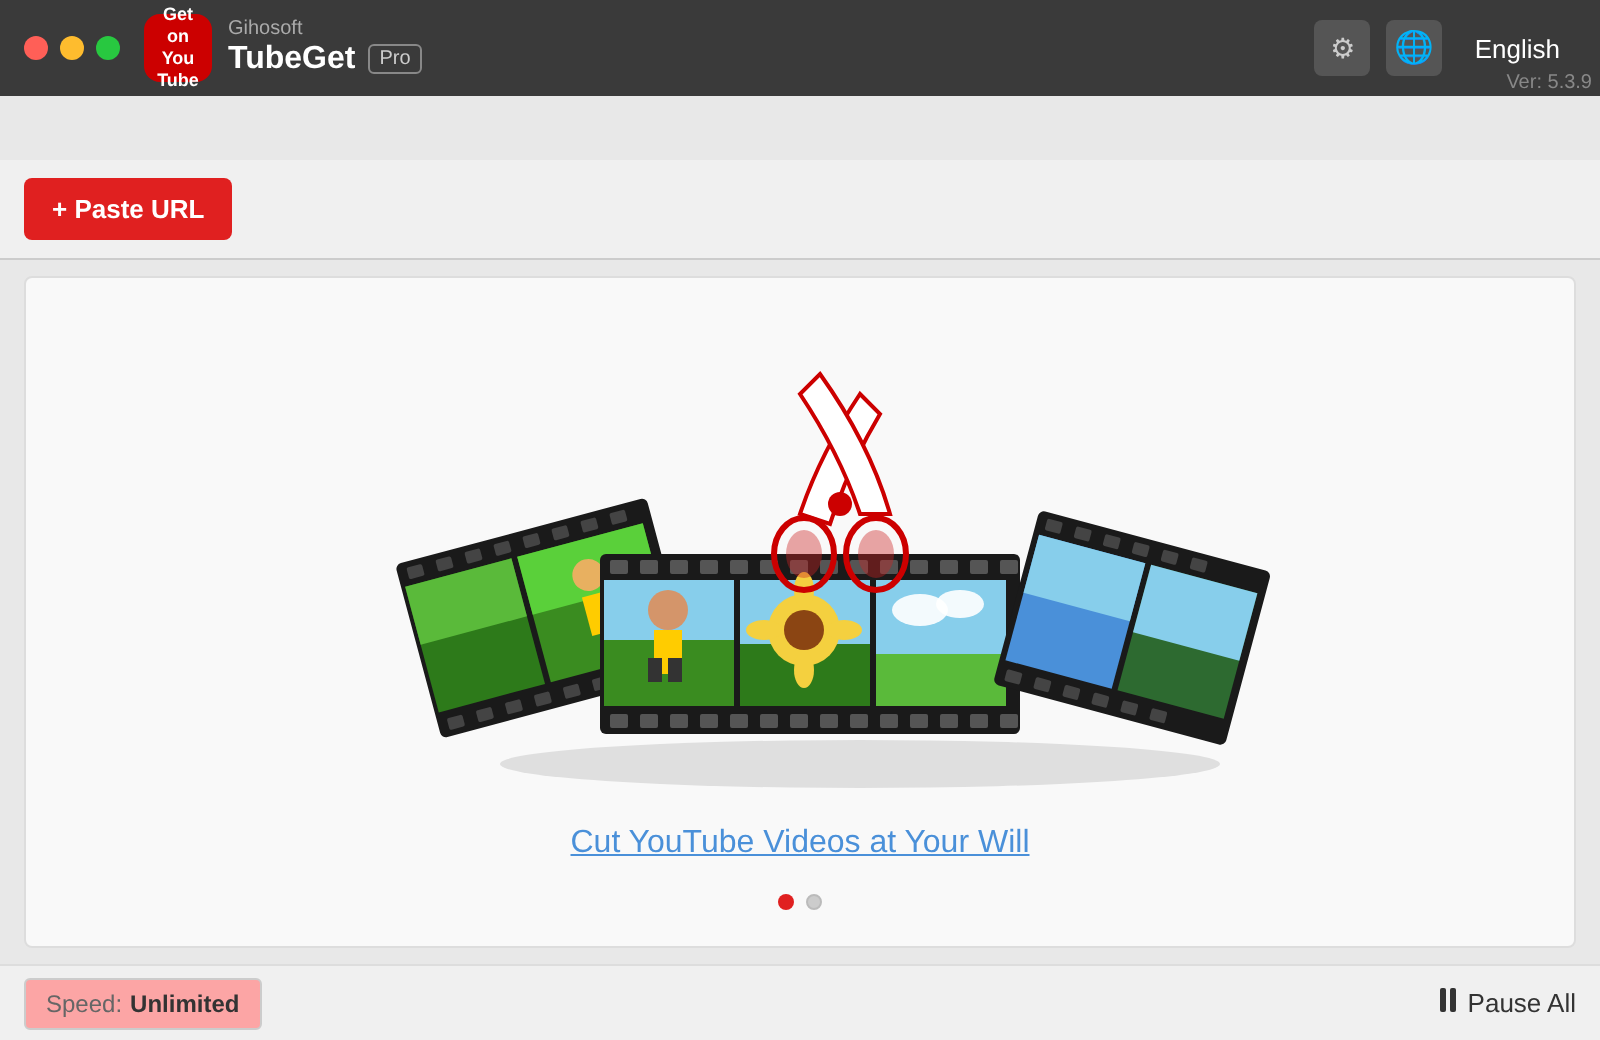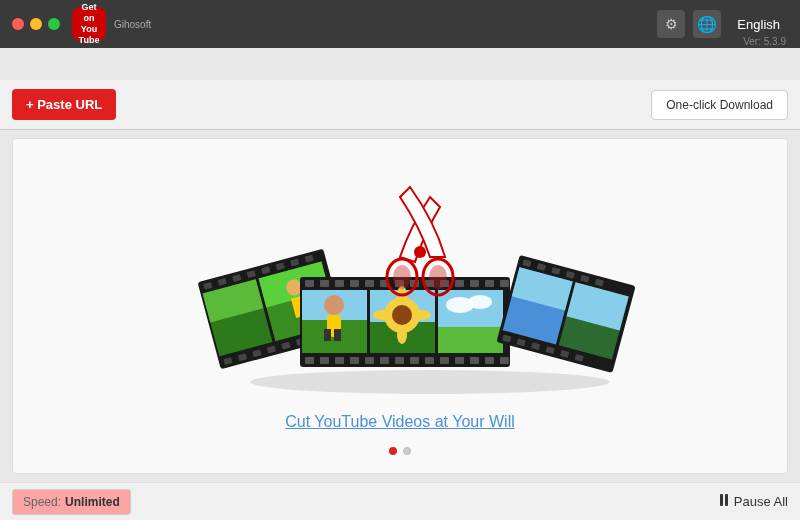--- a/index.html
+++ b/index.html
@@ -123,21 +123,21 @@
       border: none;
       color: #ffffff;
       font-size: 13px;
       cursor: pointer;
       padding: 4px 8px;
     }
     .version-text {
       color: #888;
       font-size: 10px;
       position: absolute;
-      right: 14px;
+      right: 4px;
       top: 36px;
     }
 
     
     .toolbar {
       height: 50px;
       background: #f0f0f0;
       border-bottom: 1px solid #ccc;
       display: flex;
       align-items: center;
@@ -267,41 +267,44 @@
     <button class="window-btn btn-min"></button>
     <button class="window-btn btn-max"></button>
   </div>
 
   <div class="app-logo">
     <div class="app-logo-inner">Get<br>on<br>You<br>Tube</div>
   </div>
 
   <div class="app-name-group">
     <span class="app-company">Gihosoft</span>
+    <div style="display:flex;align-items:center;">
+      <span class="app-name">TubeGet</span>
+      <span class="pro-badge">Pro</span>
+    </div>
   </div>
 
   <div class="title-bar-spacer"></div>
 
   <div class="title-bar-right">
     <button class="gear-btn">
       <span>⚙</span>
     </button>
     <button class="lang-btn">
       <span style="font-size:16px;">🌐</span>
     </button>
     <button class="english-btn">English</button>
   </div>
 
   <span class="version-text">Ver: 5.3.9</span>
 </div>
 
 <div class="toolbar">
   <button class="paste-url-btn">+ Paste URL</button>
   <div class="toolbar-spacer"></div>
-  <button class="one-click-btn">One-click Download</button>
 </div>
 
 <div class="main-area">
   <div class="promo-content">
 
     <div class="film-svg-container">
       <svg width="500" height="240" viewBox="0 0 500 240" xmlns="http://www.w3.org/2000/svg">
 
         <ellipse cx="280" cy="225" rx="180" ry="12" fill="rgba(0,0,0,0.1)"></ellipse>
 

